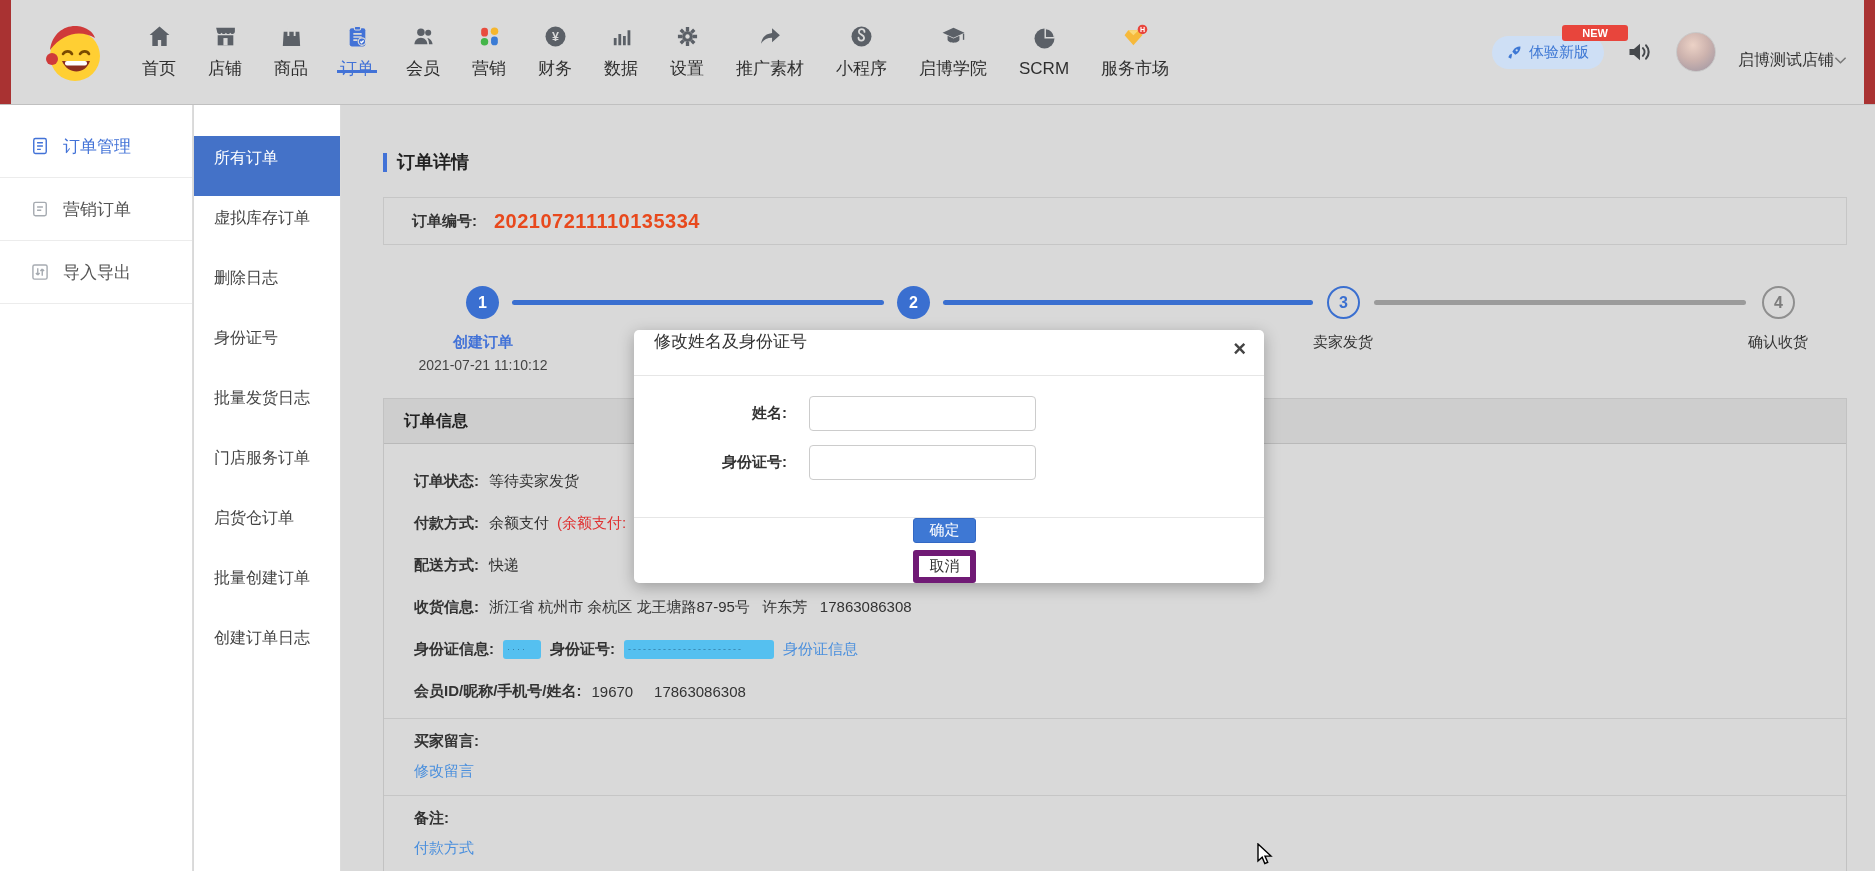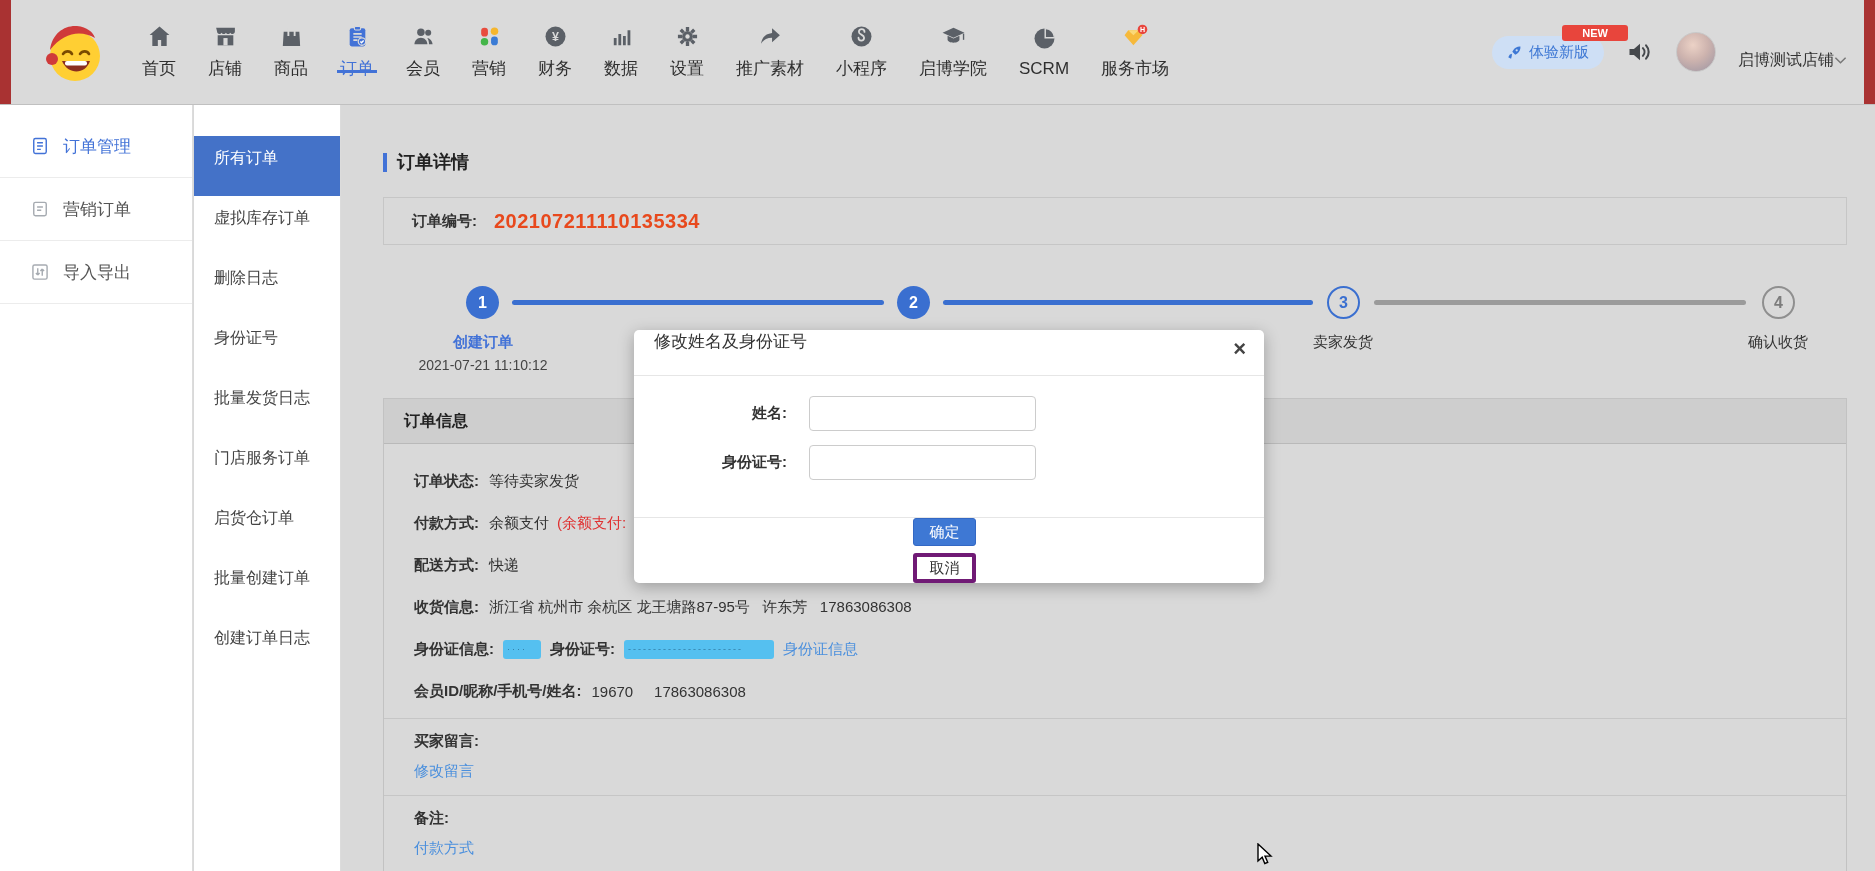--- a/index.html
+++ b/index.html
@@ -76,21 +76,21 @@
   .modal{position:absolute;left:634px;top:330px;width:630px;height:253px;background:#fff;border-radius:5px;box-shadow:0 4px 16px rgba(0,0,0,.28);z-index:20;box-sizing:border-box;}
   .modal-header{height:45px;border-bottom:1px solid #e6e6e6;display:flex;padding:0 20px;font-size:17px;color:#333;}
   .modal-close{position:absolute;right:18px;top:8px;font-size:22px;font-weight:bold;color:#444;cursor:pointer;line-height:1;}
   .m-row{display:flex;align-items:center;margin-top:20px;}
   .m-row + .m-row{margin-top:14px;}
   .m-label{width:153px;text-align:right;font-size:15px;color:#333;font-weight:600;white-space:nowrap;}
   .m-input{margin-left:22px;width:227px;height:35px;border:1px solid #ccc;border-radius:4px;background:#fff;box-sizing:border-box;padding:0 9px;font-size:14px;outline:none;}
   .modal-footer{position:absolute;bottom:0;left:0;right:0;height:66px;border-top:1px solid #e6e6e6;display:flex;align-items:center;justify-content:flex-end;padding-right:9px;gap:7px;box-sizing:border-box;flex-direction:column;}
   .btn{width:63px;height:36px;border-radius:3px;font-size:15px;cursor:pointer;font-family:inherit;}
   .btn-ok{background:#3e78d4;color:#fff;border:1px solid #3368c4;}
-  .btn-cancel{background:#fff;color:#333;border:4px solid #701a75;}
+  .btn-cancel{background:#fff;color:#333;border:6px solid #701a75;}
 
   .cursor{position:absolute;left:1256px;top:843px;z-index:50;width:22px;height:24px;}
 </style>
 </head>
 <body>
 
 <div class="page">
 
   <div class="topbar">
     <svg class="logo" viewBox="0 0 64 64">

